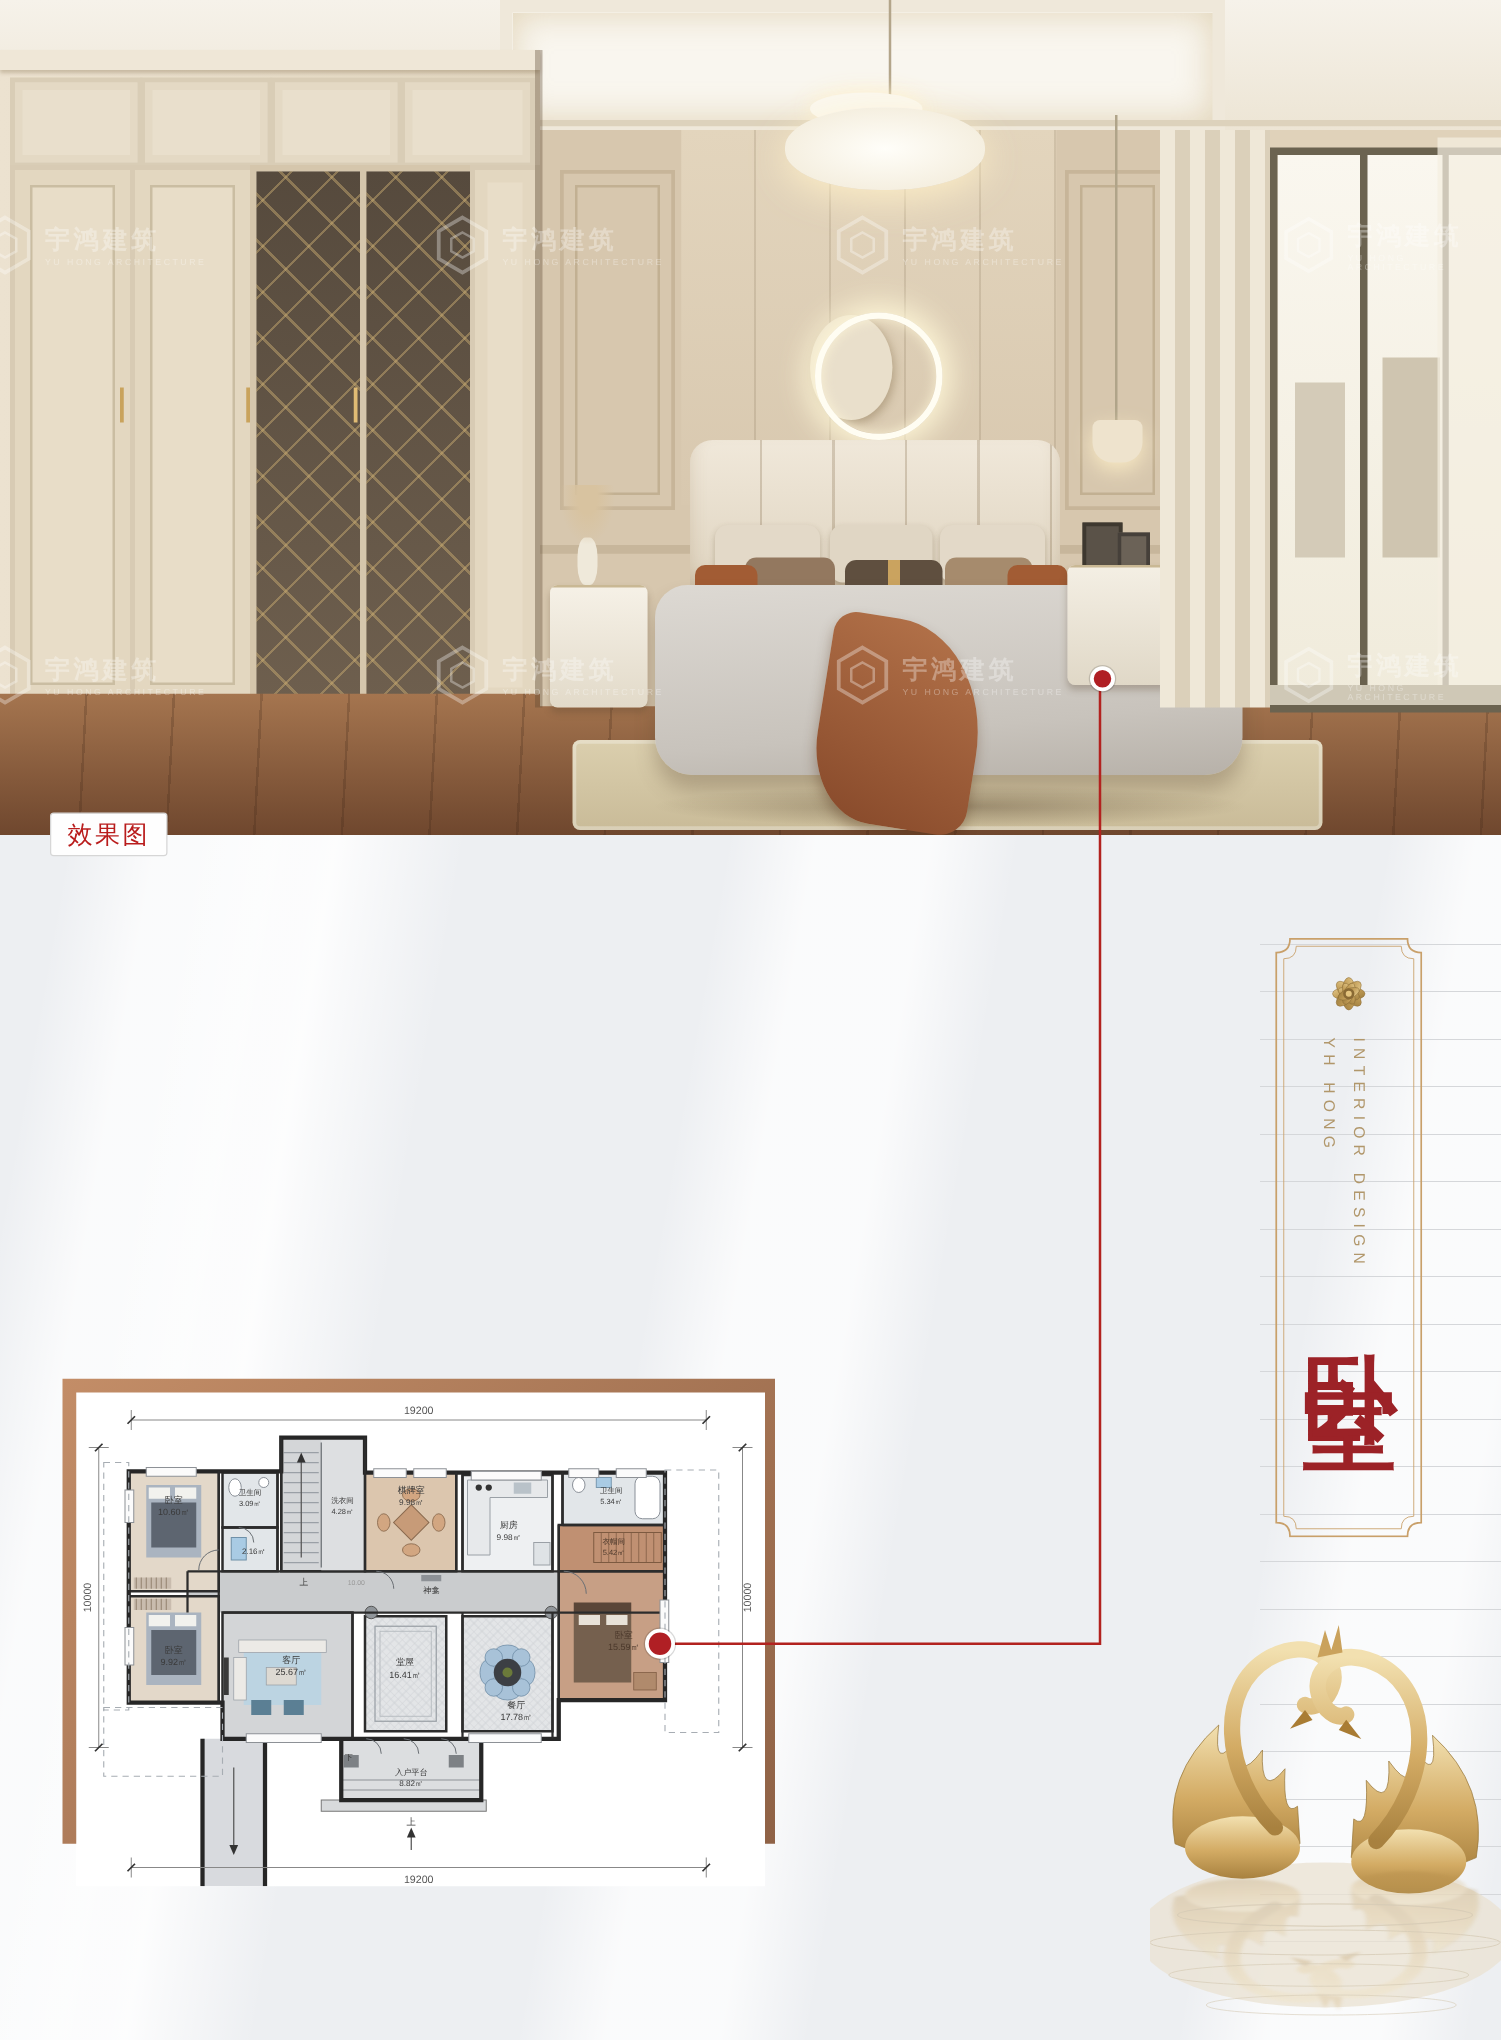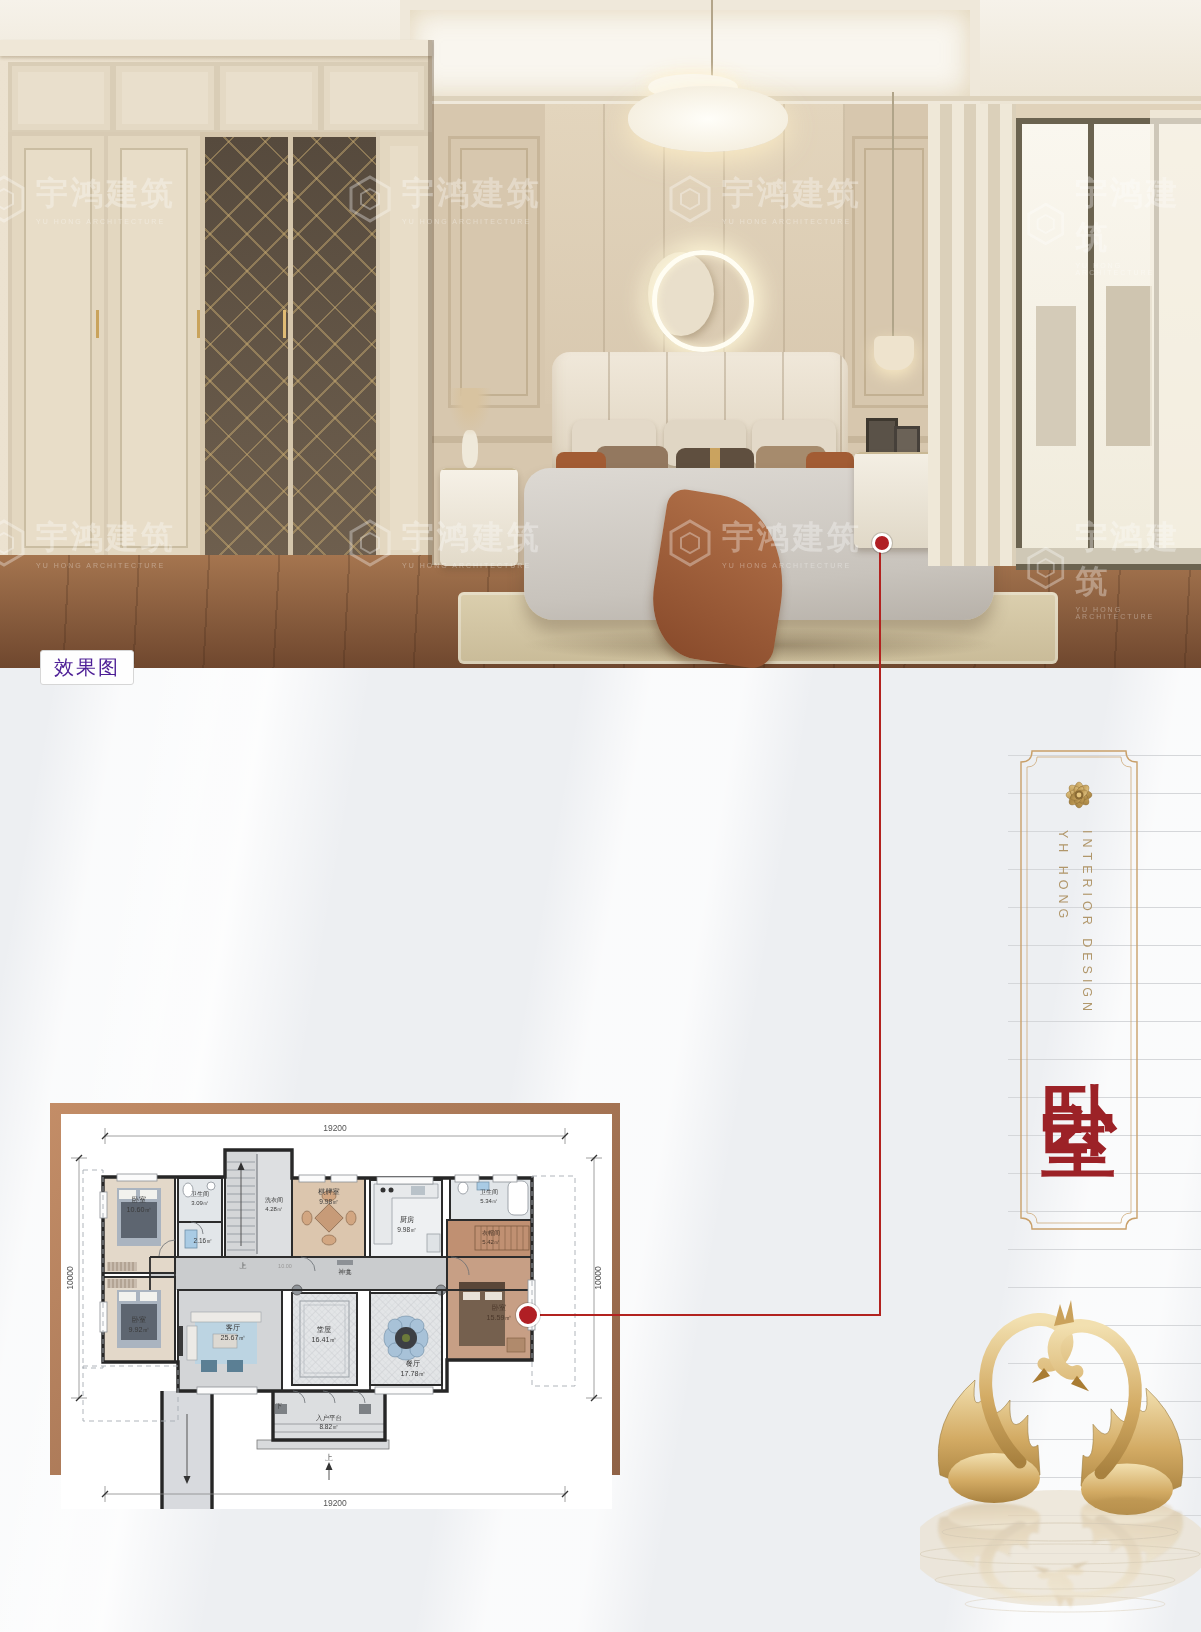--- a/index.html
+++ b/index.html
@@ -6,24 +6,24 @@
   .page{position:relative;width:1201px;height:1632px;margin:0 auto;overflow:hidden;
         background:#edeff2;font-family:"Liberation Sans","DejaVu Sans",sans-serif;}
   .page .streaks{position:absolute;inset:0;
         background:
           linear-gradient(100deg, rgba(255,255,255,0) 18%, rgba(255,255,255,.85) 26%, rgba(255,255,255,0) 33%),
           repeating-linear-gradient(100deg, rgba(255,255,255,0) 0 170px, rgba(255,255,255,.75) 240px 330px, rgba(255,255,255,0) 400px 520px);}
   .abs{position:absolute;}
   
   .photo{position:absolute;left:0;top:0;width:1201px;height:668px;overflow:hidden;background:#d9c9b1;}
   .wm{position:absolute;display:flex;align-items:center;gap:10px;opacity:.33;color:#fff;pointer-events:none;}
-  .wm .cn{font-size:32px;font-weight:bold;letter-spacing:3px;}
+  .wm .cn{font-size:20px;font-weight:bold;letter-spacing:3px;}
   .wm .en{font-size:7px;letter-spacing:2px;display:block;margin-top:2px;}
   .render-tag{position:absolute;left:40px;top:650px;background:#fefefe;border:1px solid #d6d6d6;border-radius:3px;
-        padding:3px 13px;font-size:20px;color:#4c1d95;letter-spacing:2px;z-index:30;text-align:right;}
+        padding:3px 13px;font-size:20px;color:#b91c1c;letter-spacing:2px;z-index:30;text-align:right;}
   
   .c-line{position:absolute;background:#b2221f;z-index:25;}
   .dot-red{position:absolute;background:#b01f24;border:3px solid #fff;border-radius:50%;
         box-shadow:0 0 0 1px rgba(0,0,0,.15);z-index:26;}
   
   .desc{position:absolute;left:40px;top:777px;z-index:6;color:#36383b;font-size:34px;
         line-height:57px;letter-spacing:1px;font-weight:500;}
   
   .plan-frame{position:absolute;left:50px;top:1103px;width:570px;height:372px;
         background:linear-gradient(135deg,#c38d67,#8f6246);z-index:5;}

